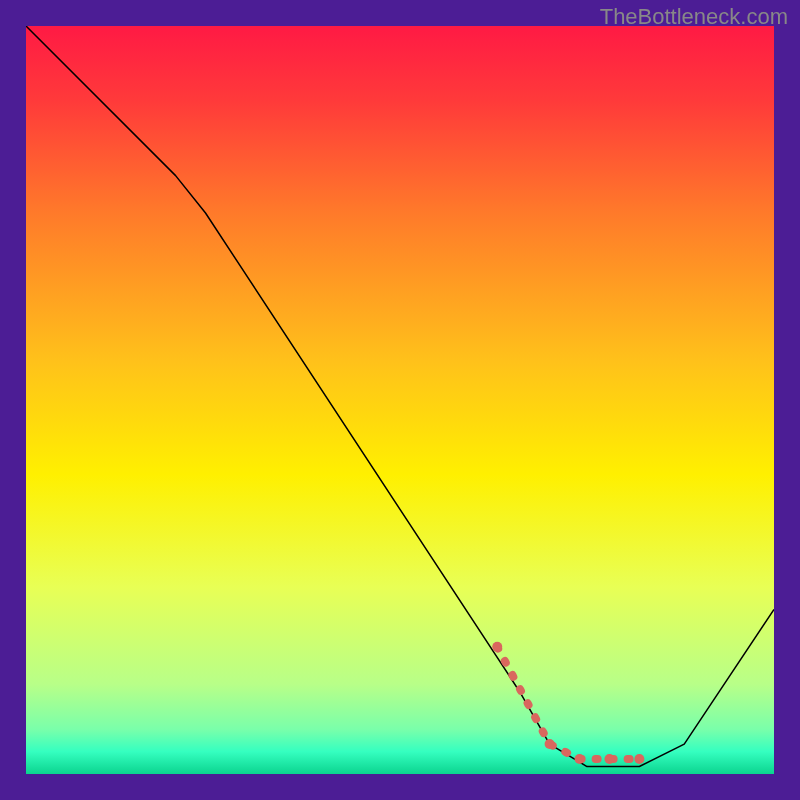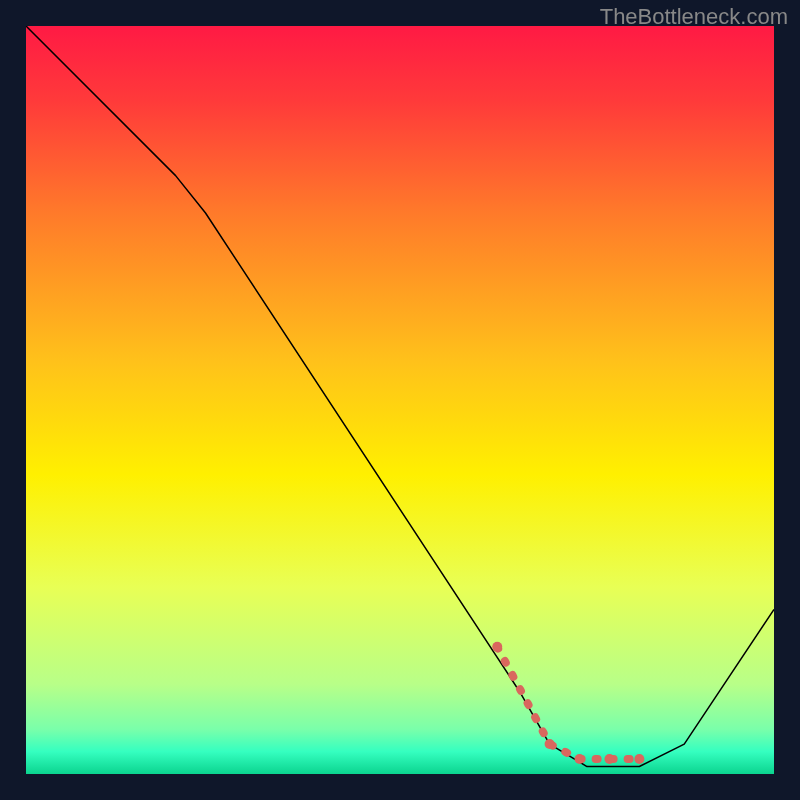--- a/index.html
+++ b/index.html
@@ -6,21 +6,21 @@
   body {
     width: 800px;
     height: 800px;
     background: #000;
     position: relative;
     font-family: Arial, sans-serif;
   }
   .outer {
     width: 800px;
     height: 800px;
-    background: #0f172a;
+    background: #4c1d95;
     position: relative;
   }
   .watermark {
     position: absolute;
     top: 4px;
     right: 12px;
     color: #888;
     font-size: 22px;
     font-weight: 500;
     z-index: 10;

